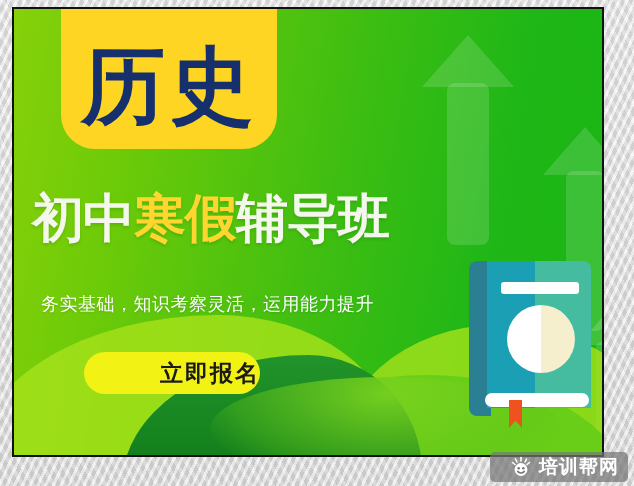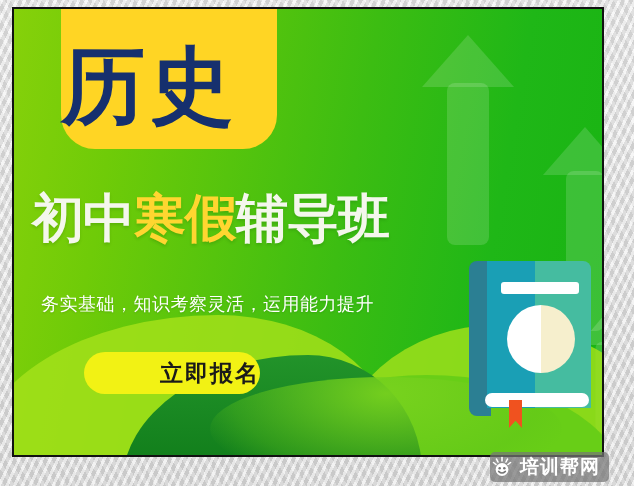--- a/index.html
+++ b/index.html
@@ -120,21 +120,21 @@
 
   
   #subject-badge {
     position: absolute;
     left: 47px; top: -2px;
     width: 216px; height: 142px;
     background: #ffd524;
     border-radius: 0 0 34px 34px;
     display: flex;
     align-items: center;
-    justify-content: flex-start;
+    justify-content: center;
   }
   #subject-badge-text {
     font-family: "DejaVu Sans", "Liberation Sans", sans-serif;
     font-size: 84px;
     font-weight: 700;
     color: #16306e;
     letter-spacing: 4px;
     line-height: 1;
     padding-top: 16px;
     white-space: nowrap;
@@ -250,21 +250,21 @@
     width: 13px; height: 28px;
     background: #f0521f;
     clip-path: polygon(0 0, 100% 0, 100% 100%, 50% 74%, 0 100%);
   }
 
   
   #watermark {
     position: absolute;
     left: 490px; top: 452px;
     height: 30px;
-    padding: 0 9px 0 1px;
+    padding: 0 9px 0 20px;
     background: rgba(118,118,118,.72);
     border-radius: 5px;
     display: flex;
     align-items: center;
     gap: 7px;
   }
   #watermark-text {
     font-size: 19px;
     font-weight: 700;
     color: #ffffff;

